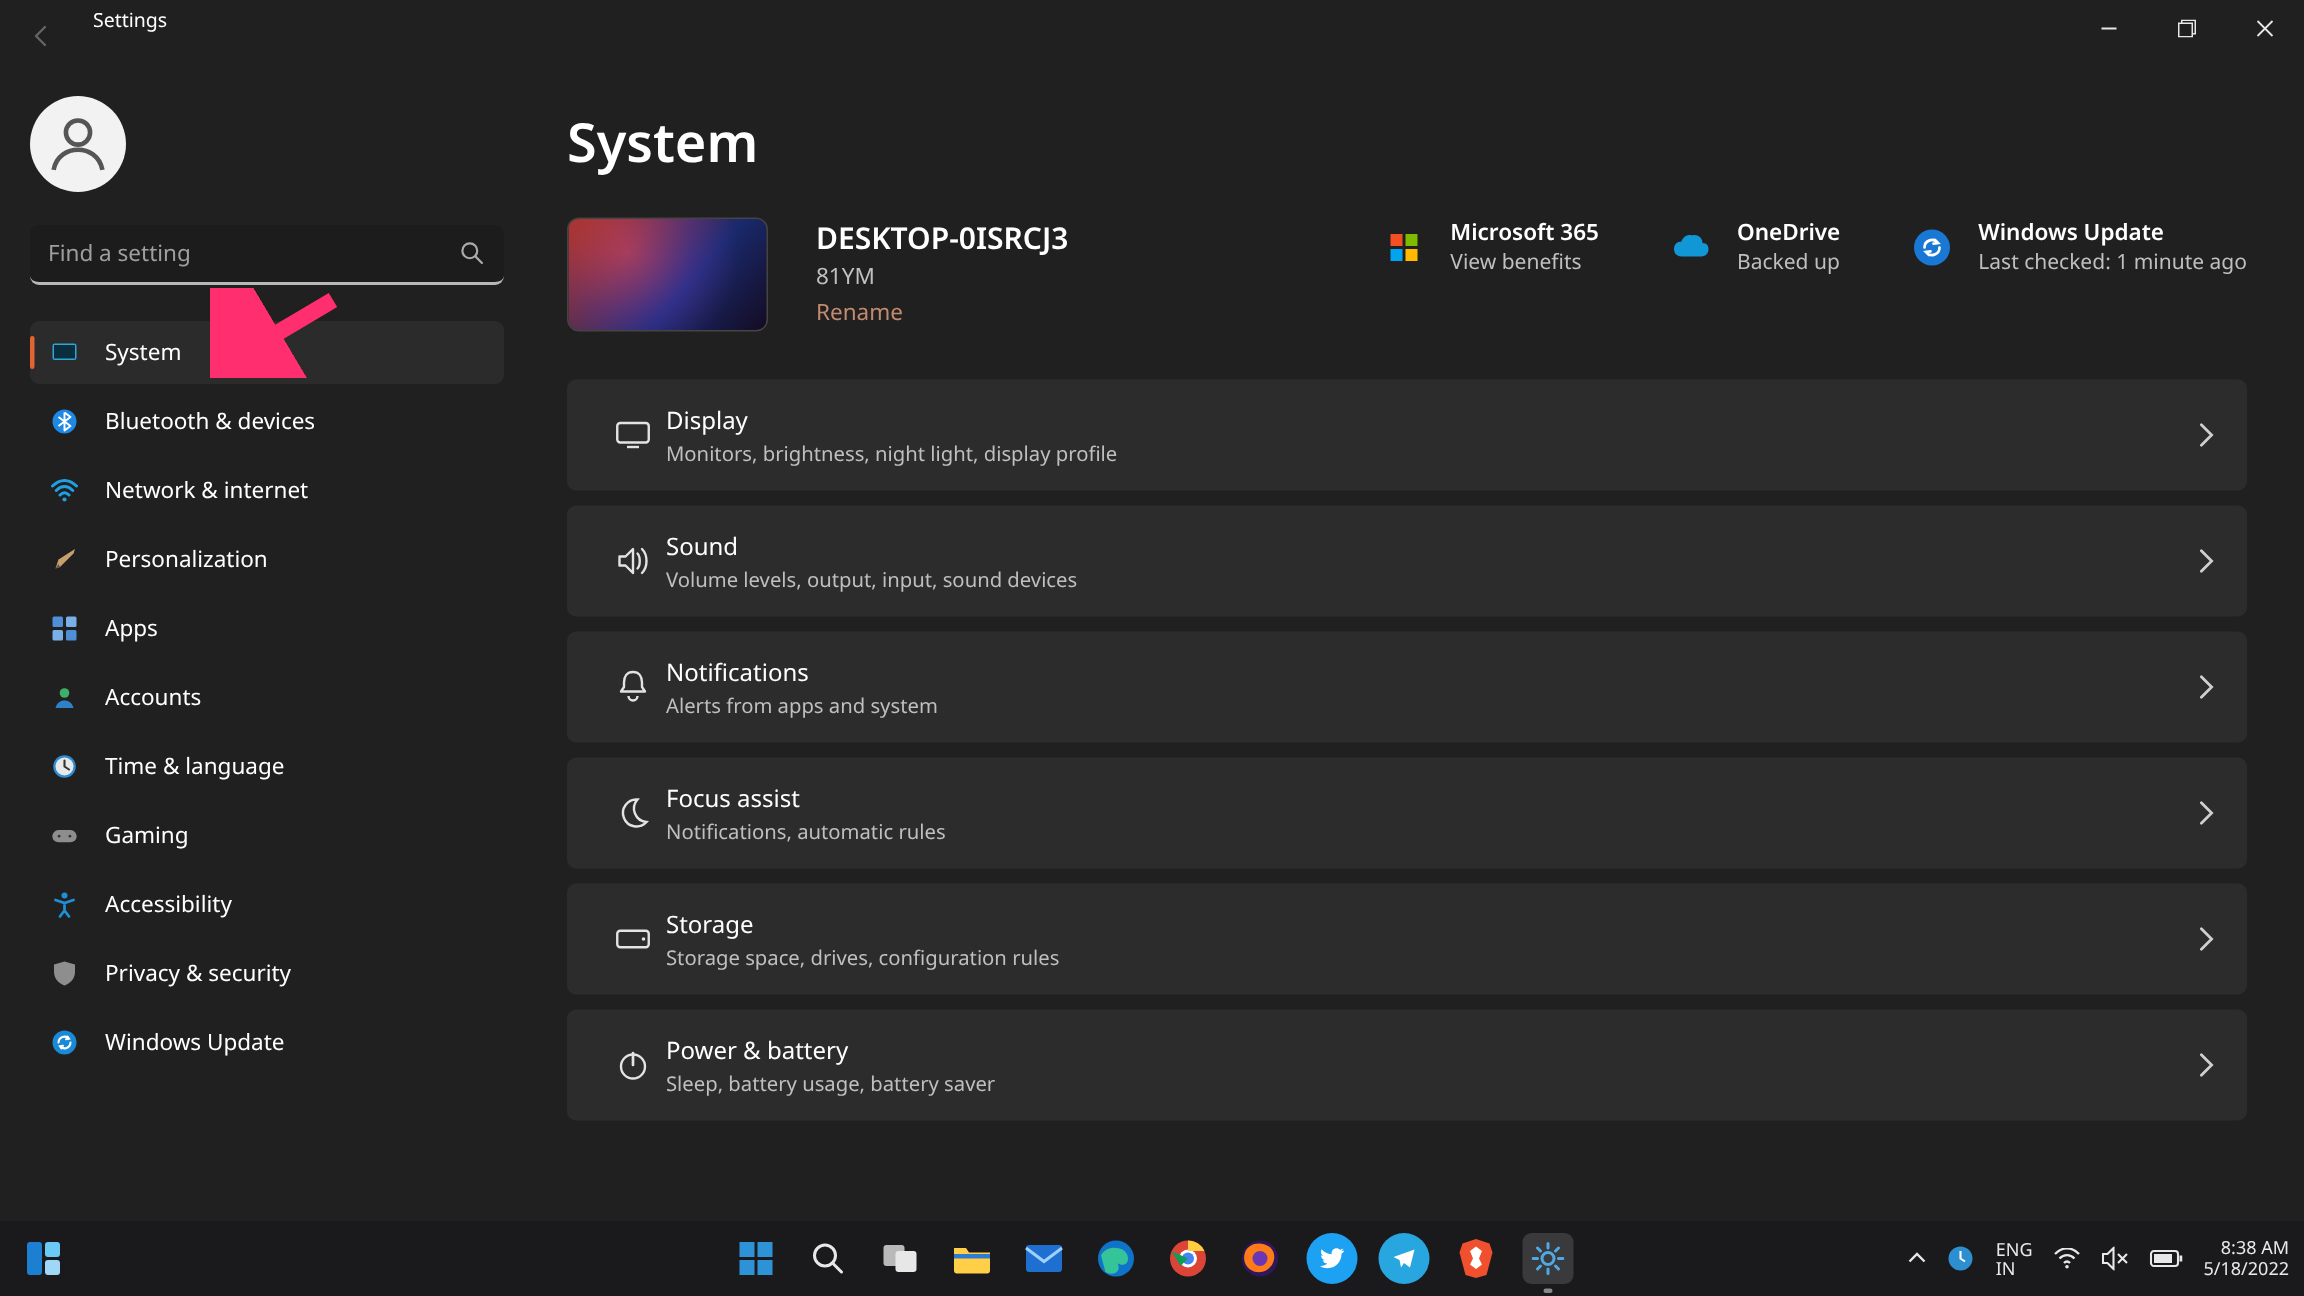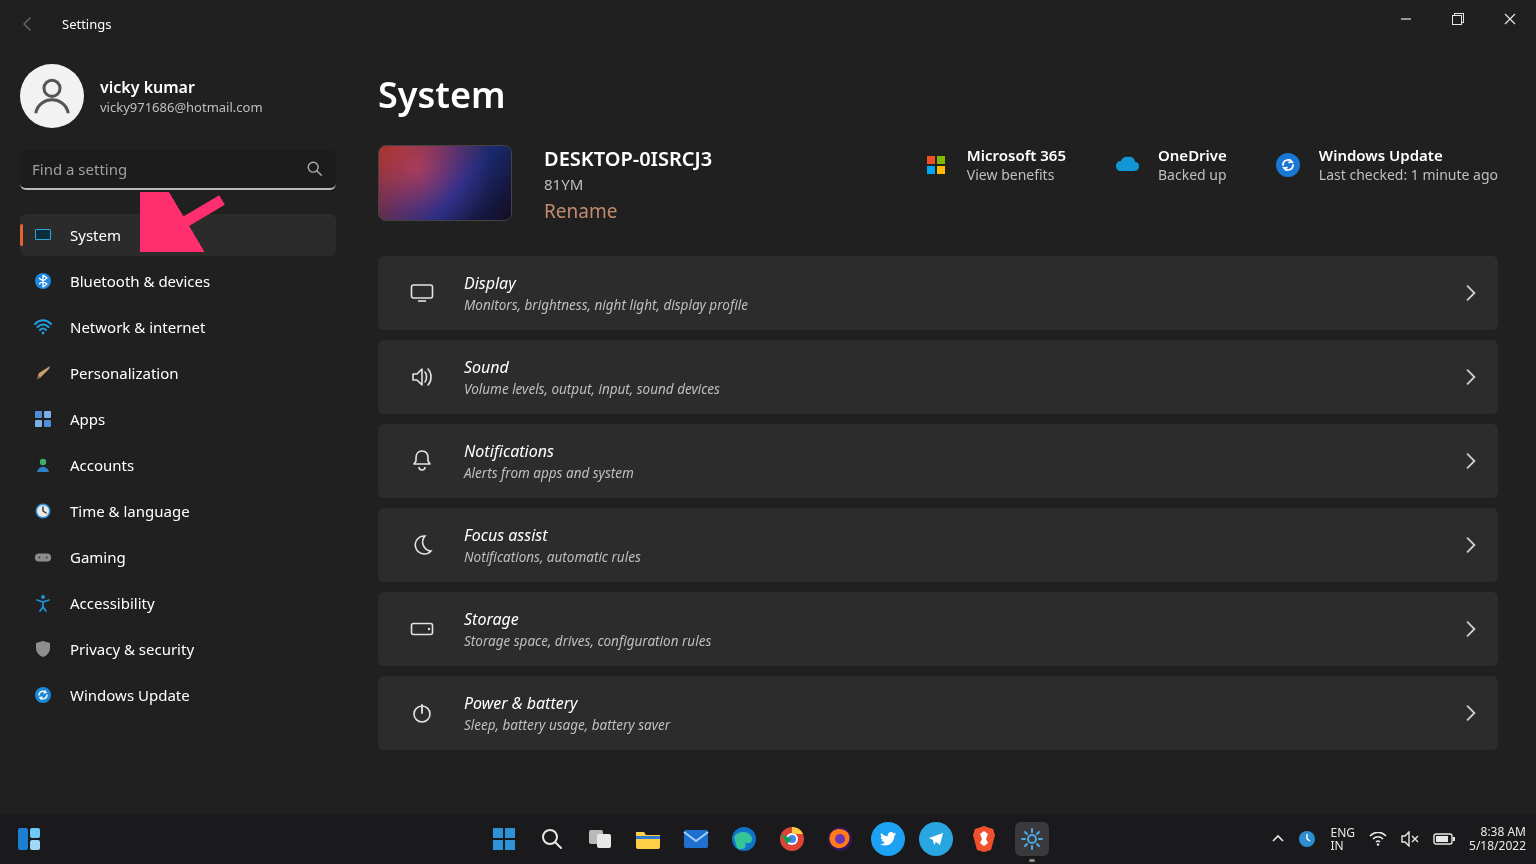--- a/index.html
+++ b/index.html
@@ -14,21 +14,21 @@
     --selected-bar:#e06531;
     --search-bg:#1c1c1c;
     --taskbar:#1a1a1d;
     --blue:#4cc2ff;
   }
   *{box-sizing:border-box;font-family:"Segoe UI",system-ui,sans-serif;}
   html,body{margin:0;padding:0;height:100%;width:100%;overflow:hidden;}
   body{width:1536px;height:864px;background:var(--bg);color:var(--text);position:relative;}
 
   
-  .titlebar{height:48px;display:flex;align-items:center;padding:4px 8px;}
+  .titlebar{height:48px;display:flex;padding:4px 8px;}
   .titlebar .back{width:40px;height:40px;display:flex;align-items:center;justify-content:center;opacity:.5;}
   .titlebar .title{font-size:13px;margin-left:14px;}
   .win-controls{position:absolute;top:0;right:0;display:flex;height:38px;}
   .win-controls>div{width:52px;display:flex;align-items:center;justify-content:center;color:#e7e7e7;}
 
   
   .surface{position:absolute;left:0;right:0;top:48px;bottom:50px;display:flex;}
   .sidebar{width:350px;flex:0 0 350px;padding:16px 14px 0 20px;overflow:hidden;}
   .content{flex:1;padding:18px 38px 0 28px;overflow:hidden;}
 
@@ -55,30 +55,30 @@
 
   
   .page-title{font-size:36px;font-weight:600;margin:4px 0 26px 0;}
 
   .device-row{display:flex;align-items:flex-start;gap:44px;margin-bottom:32px;flex-wrap:nowrap;}
   .pc{display:flex;gap:32px;align-items:flex-start;}
   .pc-thumb{width:134px;height:76px;border-radius:8px;border:1px solid #444;background:radial-gradient(circle at 30% 30%,#b02e66 0%,#4a1b63 40%,#1d1030 70%);position:relative;overflow:hidden;}
   .pc-thumb::after{content:"";position:absolute;inset:0;background:linear-gradient(130deg,rgba(255,74,0,.55),rgba(20,80,200,.4) 60%,rgba(0,0,0,.3));}
   .pc-info .pcname{font-size:20px;font-weight:600;}
   .pc-info .model{font-size:15px;color:var(--muted);margin-top:2px;}
-  .pc-info .rename{font-size:19px;color:var(--link);margin-top:4px;}
+  .pc-info .rename{font-size:15px;color:var(--link);margin-top:4px;}
   .tile{display:flex;align-items:center;gap:14px;}
   .tile .ttitle{font-weight:600;font-size:15px;}
   .tile .tsub{font-size:14px;color:var(--muted);}
   .tile .ticon{width:34px;height:34px;display:flex;align-items:center;justify-content:center;}
 
   .cards{display:flex;flex-direction:column;gap:10px;}
   .card{display:flex;align-items:center;height:74px;background:var(--card);border-radius:6px;padding:0 26px 0 22px;position:relative;}
   .card .cicon{width:44px;display:flex;align-items:center;justify-content:center;color:#e0e0e0;}
-  .card .ctext{margin-left:20px;font-style:italic;}
+  .card .ctext{margin-left:0;}
   .card .ct{font-size:16px;}
   .card .cs{font-size:13.5px;color:var(--muted);margin-top:2px;}
   .card .chev{position:absolute;right:22px;color:#cfcfcf;}
 
   
   .annotation-arrow{position:absolute;left:140px;top:192px;pointer-events:none;}
 
   
   .taskbar{position:absolute;left:0;right:0;bottom:0;height:50px;background:var(--taskbar);display:flex;align-items:center;}
   .tb-left{position:absolute;left:12px;display:flex;align-items:center;}
@@ -126,24 +126,20 @@
 <div class="surface">
 
   <div class="sidebar">
     <div class="user">
       <div class="avatar">
         <svg viewBox="0 0 24 24">
             <circle cx="12" cy="8" r="4.2" fill="none" stroke="#555" stroke-width="1.6"></circle>
             <path d="M3.5 21c1-5 5-7 8.5-7s7.5 2 8.5 7" fill="none" stroke="#555" stroke-width="1.6"></path>
           </svg>
       </div>
-      <div>
-        <div class="name">vicky kumar</div>
-        <div class="email">vicky971686@hotmail.com</div>
-      </div>
     </div>
 
     <div class="search">
       <input type="text" placeholder="Find a setting" style="">
       <span class="mag">
         <svg width="18" height="18" viewBox="0 0 20 20">
             <circle cx="8" cy="8" r="5.5" fill="none" stroke="#cfcfcf" stroke-width="1.6"></circle>
             <path d="M12.5 12.5 17 17" stroke="#cfcfcf" stroke-width="1.6" stroke-linecap="round"></path>
           </svg>
       </span>

